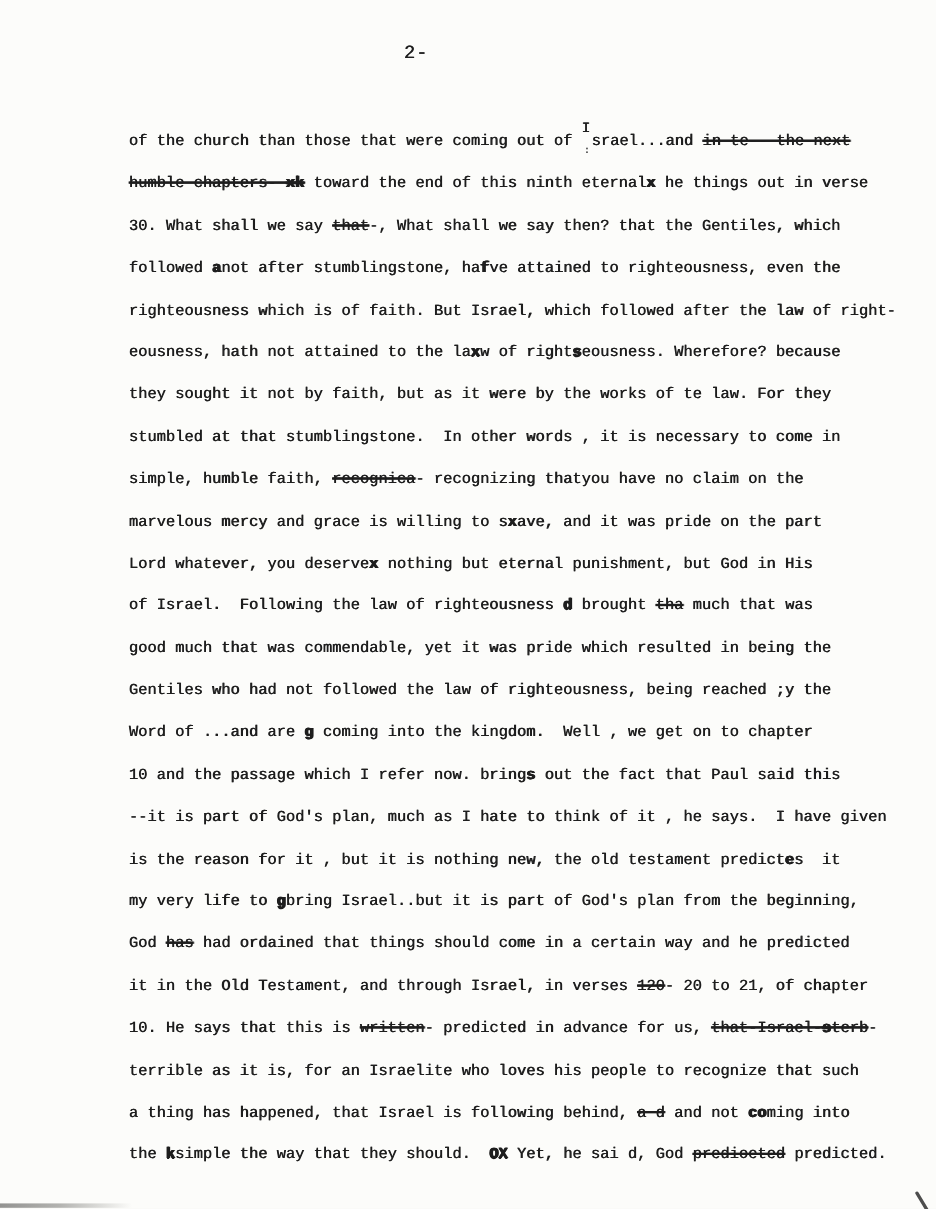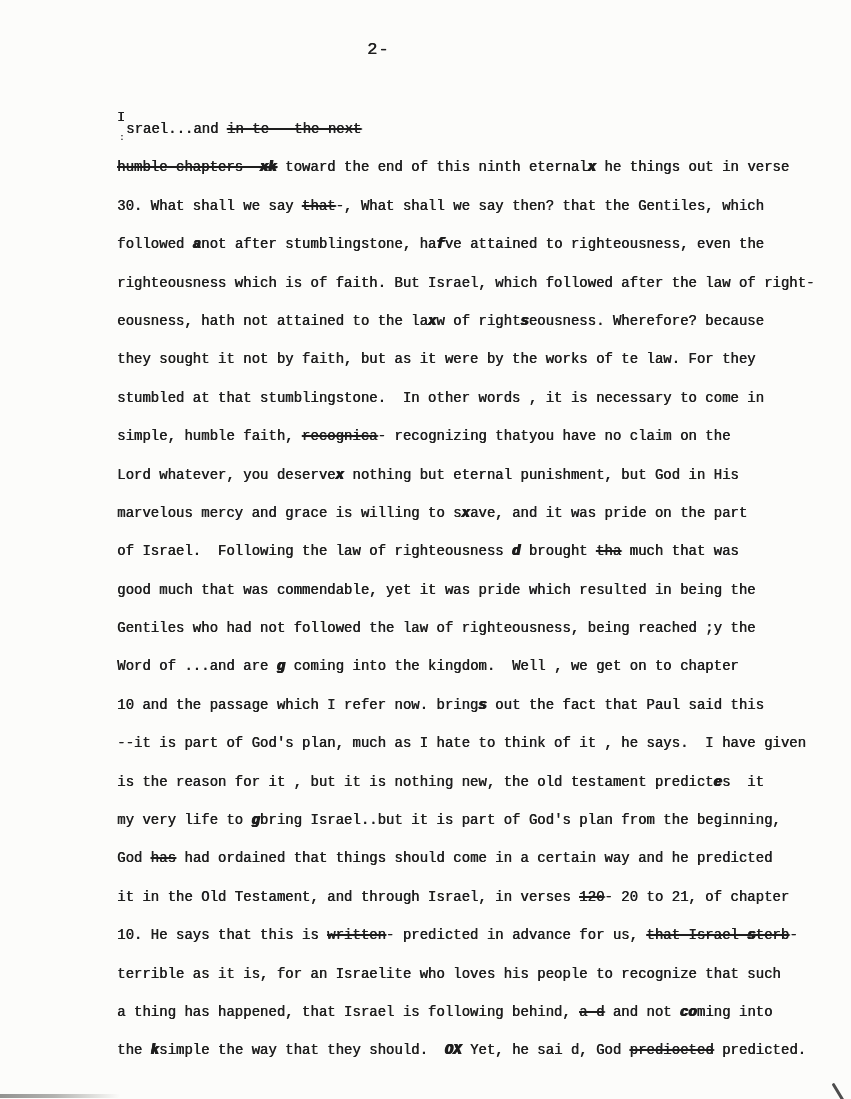--- a/index.html
+++ b/index.html
@@ -23,21 +23,20 @@
   .line {
     height:38.4px; line-height:38.4px;
     font-size:14px;
     white-space:pre;
     text-shadow:0.5px 0 0 currentColor;
   }
   .strike { text-decoration:line-through; text-decoration-thickness:1.6px; }
   .ov {
     font-weight:bold;
     text-shadow:0.9px 0 0 currentColor, -0.4px 0 0 currentColor, 0 0.4px 0 currentColor;
-    font-style:italic;
   }
   .stack { display:inline-block; position:relative; width:9px; height:14px; vertical-align:baseline; }
   .stack .top { position:absolute; left:0; bottom:9px; font-size:13px; line-height:13px; }
   .stack .bottom { position:absolute; left:2px; top:15px; font-size:9px; line-height:9px; color:#555; }
   .pen-mark {
     position:absolute; left:833px; top:1082px;
     width:27px; height:2.6px;
     background:#4d4d4d; border-radius:2px;
     transform:rotate(59deg); transform-origin:left center;
   }
@@ -47,31 +46,31 @@
     background:linear-gradient(90deg,#6f6f6d 0%,#9a9a97 45%,#d9d9d6 80%,rgba(217,217,214,0) 100%);
     opacity:0.75;
   }
 </style>
 </head>
 <body>
 
 <div class="page">
   <div class="pageno">2-</div>
   <div class="body-text">
-      <div class="line"><span class="stack"><span class="top">I</span><span class="bottom">:</span></span><span>srael...and </span><span class="strike">in te-- the-next</span></div>
+      <div class="line"><span>of the church than those that were coming out of </span><span class="stack"><span class="top">I</span><span class="bottom">:</span></span><span>srael...and </span><span class="strike">in te-- the-next</span></div>
       <div class="line"><span class="strike">humble chapters- </span><span class="strike ov">xk</span><span> toward the end of this ninth eternal</span><span class="ov">x</span><span> he things out in verse</span></div>
       <div class="line"><span>30. What shall we say </span><span class="strike">that</span><span>-, What shall we say then? that the Gentiles, which</span></div>
       <div class="line"><span>followed </span><span class="ov">a</span><span>not after stumblingstone, ha</span><span class="ov">f</span><span>ve attained to righteousness, even the</span></div>
       <div class="line"><span>righteousness which is of faith. But Israel, which followed after the law of right-</span></div>
       <div class="line"><span>eousness, hath not attained to the la</span><span class="ov">x</span><span>w of right</span><span class="ov">s</span><span>eousness. Wherefore? because</span></div>
       <div class="line"><span>they sought it not by faith, but as it were by the works of te law. For they</span></div>
       <div class="line"><span>stumbled at that stumblingstone.  In other words , it is necessary to come in</span></div>
       <div class="line"><span>simple, humble faith, </span><span class="strike">recognica</span><span>- recognizing thatyou have no claim on the</span></div>
+      <div class="line"><span>marvelous mercy and grace is willing to s</span><span class="ov">x</span><span>ave, and it was pride on the part</span></div>
       <div class="line"><span>Lord whatever, you deserve</span><span class="ov">x</span><span> nothing but eternal punishment, but God in His</span></div>
-      <div class="line"><span>marvelous mercy and grace is willing to s</span><span class="ov">x</span><span>ave, and it was pride on the part</span></div>
       <div class="line"><span>of Israel.  Following the law of righteousness </span><span class="ov">d</span><span> brought </span><span class="strike">tha</span><span> much that was</span></div>
       <div class="line"><span>good much that was commendable, yet it was pride which resulted in being the</span></div>
       <div class="line"><span>Gentiles who had not followed the law of righteousness, being reached ;y the</span></div>
       <div class="line"><span>Word of ...and are </span><span class="ov">g</span><span> coming into the kingdom.  Well , we get on to chapter</span></div>
       <div class="line"><span>10 and the passage which I refer now. bring</span><span class="ov">s</span><span> out the fact that Paul said this</span></div>
       <div class="line"><span>--it is part of God's plan, much as I hate to think of it , he says.  I have given</span></div>
       <div class="line"><span>is the reason for it , but it is nothing new, the old testament predict</span><span class="ov">e</span><span>s  it</span></div>
       <div class="line"><span>my very life to </span><span class="ov">g</span><span>bring Israel..but it is part of God's plan from the beginning,</span></div>
       <div class="line"><span>God </span><span class="strike">has</span><span> had ordained that things should come in a certain way and he predicted</span></div>
       <div class="line"><span>it in the Old Testament, and through Israel, in verses </span><span class="strike">120</span><span>- 20 to 21, of chapter</span></div>

